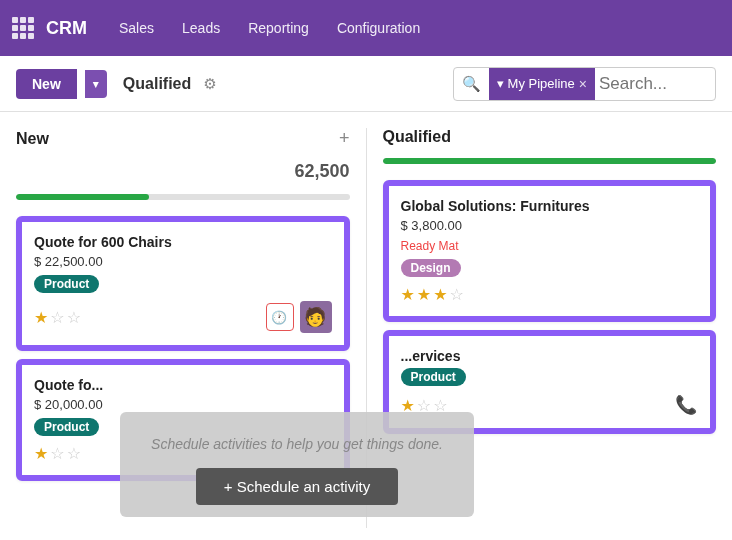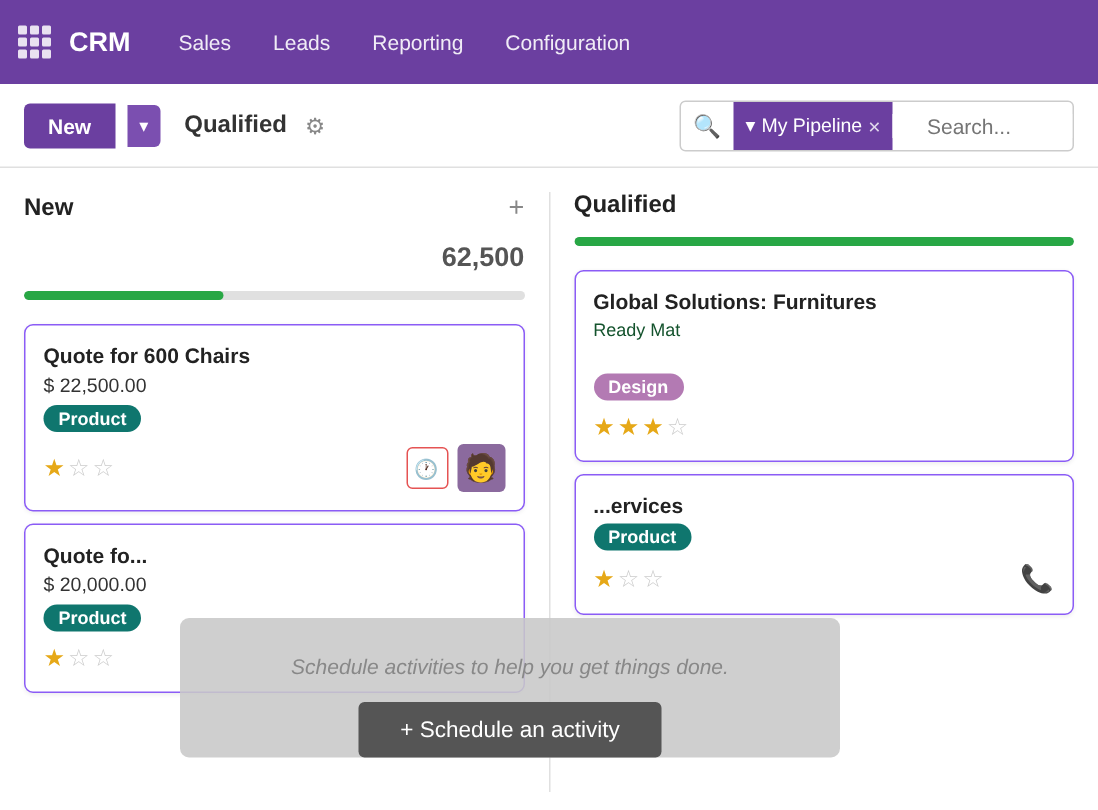--- a/index.html
+++ b/index.html
@@ -85,22 +85,22 @@
       padding: 0 8px;
       height: 100%;
       font-size: 13px;
       gap: 4px;
     }
     .filter-badge .filter-text { font-size: 13px; }
     .filter-badge .close-x { cursor: pointer; font-size: 14px; opacity: 0.8; }
     .search-input {
       border: none;
       outline: none;
-      padding: 0 23px;
-      font-size: 14px;
+      padding: 0 4px;
+      font-size: 17px;
       color: #be185d;
       width: 120px;
     }
 
     
     .kanban-area {
       display: flex;
       padding: 16px;
       gap: 16px;
       height: calc(540px - 108px);
@@ -138,21 +138,21 @@
     }
     .progress-bar-fill {
       height: 100%;
       background: #28a745;
       border-radius: 3px;
     }
 
     
     .kanban-card {
       background: #fff;
-      border: 1px solid #8b5cf6;
+      border: 6px solid #8b5cf6;
       border-radius: 6px;
       padding: 12px;
       box-shadow: 0 1px 3px rgba(0,0,0,0.07);
       position: relative;
     }
     .card-title { font-size: 14px; font-weight: 700; color: #222; margin-bottom: 4px; }
     .card-amount { font-size: 13px; color: #333; margin-bottom: 6px; }
     .badge {
       display: inline-block;
       padding: 2px 10px;
@@ -193,33 +193,33 @@
       cursor: pointer;
       font-size: 13px;
       color: #555;
       position: relative;
     }
     .activity-btn-active {
       border-color: #e55353;
       color: #e55353;
     }
 
-    .card-subtitle { font-size: 12px; color: #14532d; margin-bottom: 22px; }
+    .card-subtitle { font-size: 12px; color: #ef4444; margin-bottom: 6px; }
 
     .phone-icon { color: #28a745; font-size: 18px; cursor: pointer; }
 
     
     .activity-popover {
       position: absolute;
       left: 120px;
       top: 300px;
-      width: 440px;
+      width: 354px;
       background: rgba(200,200,200,0.88);
       border-radius: 6px;
-      padding: 24px 20px 0;
+      padding: 24px 20px 12px;
       z-index: 100;
       display: flex;
       flex-direction: column;
       align-items: center;
       gap: 16px;
     }
     .popover-hint {
       color: #888;
       font-style: italic;
       font-size: 14px;
@@ -322,20 +322,21 @@
   <div class="kanban-col">
     <div class="col-header">
       <span class="col-title">Qualified</span>
     </div>
     <div class="progress-bar-container">
       <div class="progress-bar-fill" style="width: 100%"></div>
     </div>
 
     <div class="kanban-card">
       <div class="card-title">Global Solutions: Furnitures</div>
+      <div class="card-amount">$ 3,800.00</div>
       <div class="card-subtitle">Ready Mat</div>
       <span class="badge badge-purple">Design</span>
       <div class="card-footer">
         <span class="stars">★★★<span class="star-empty">☆</span></span>
       </div>
     </div>
 
     <div class="kanban-card">
       <div class="card-title">...ervices</div>
       <span class="badge badge-salmon">Product</span>

